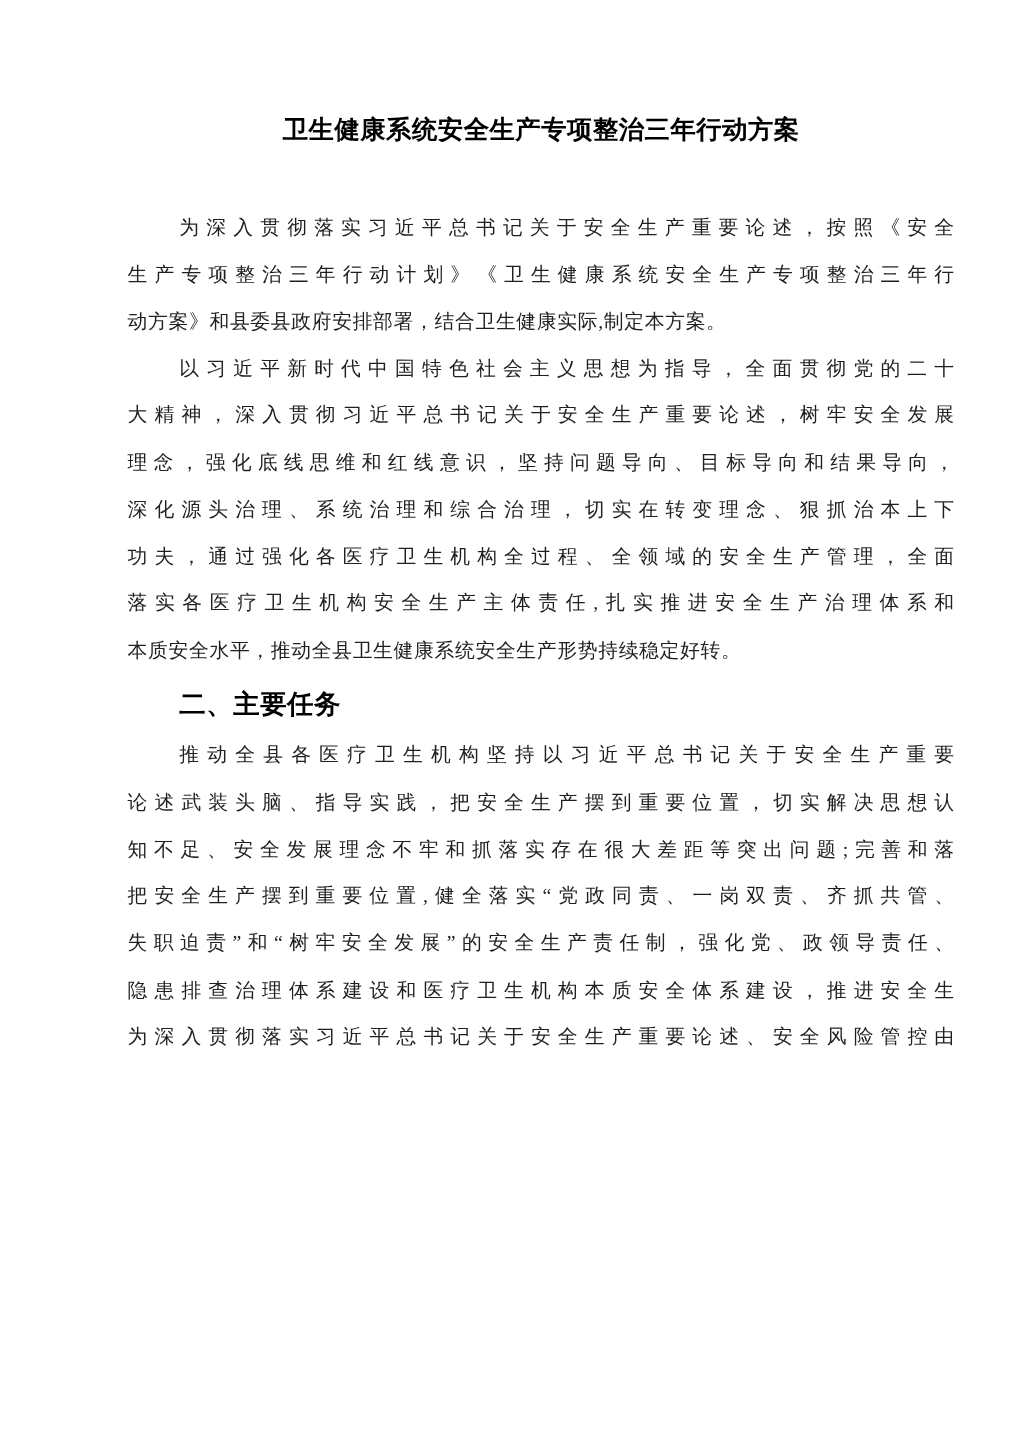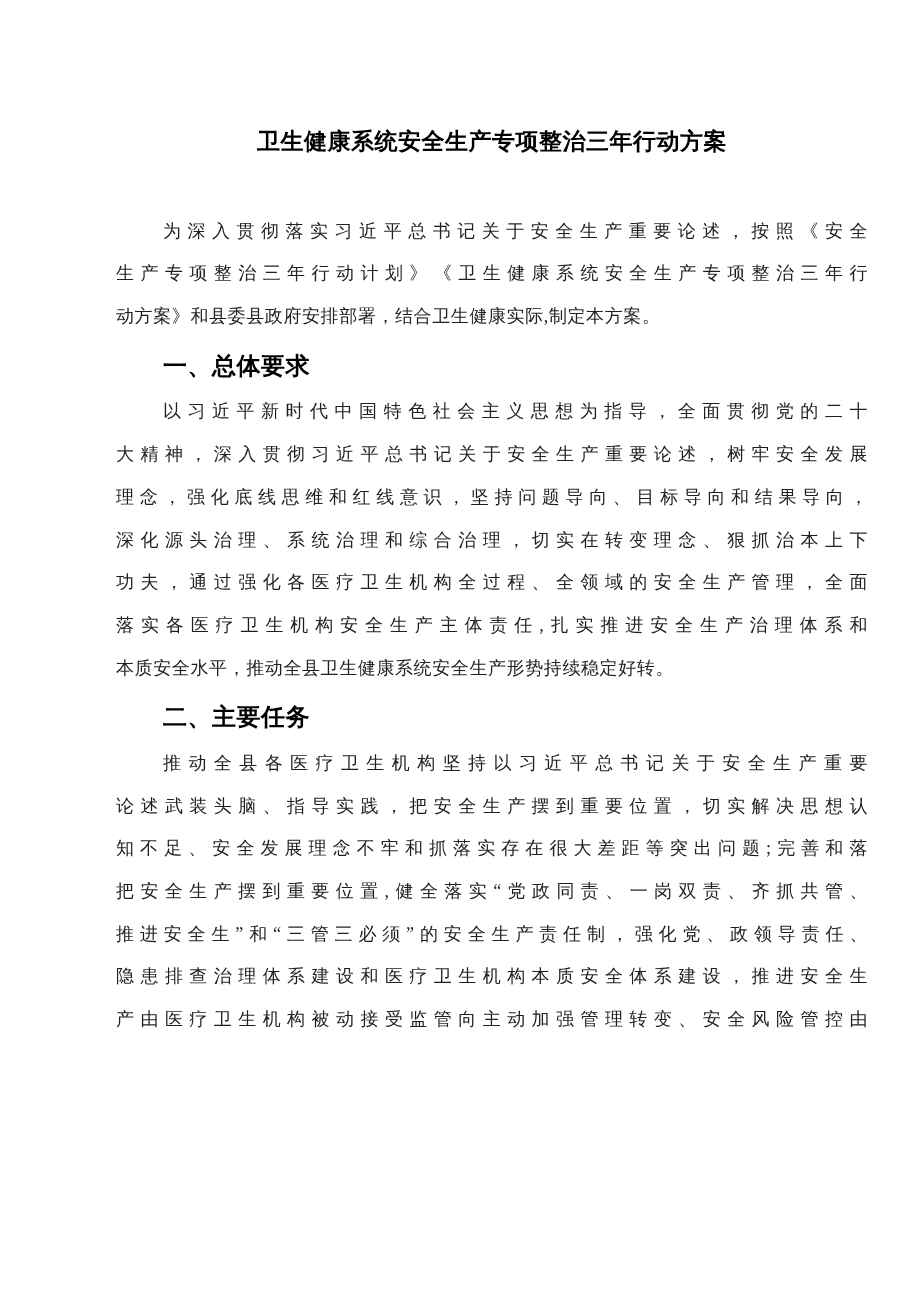--- a/index.html
+++ b/index.html
@@ -7,21 +7,21 @@
     padding: 0;
     background: #ffffff;
   }
   .page {
     position: relative;
     width: 920px;
     height: 1177px;
     margin: 0;
     background: #ffffff;
     box-sizing: border-box;
-    padding: 120px 52px 0 116px;
+    padding: 96px 52px 0 116px;
     overflow: hidden;
     font-family: "Liberation Serif", "DejaVu Serif", serif;
     color: #1f1f1f;
   }
   .doc-title {
     margin: 0 0 47px 0;
     padding: 0;
     text-align: center;
     font-family: "Liberation Sans", "DejaVu Sans", sans-serif;
     font-weight: 700;
@@ -67,34 +67,33 @@
 <body>
 
 <div class="page" style="color: rgb(31, 31, 31); background: rgb(255, 255, 255);">
   <h1 class="doc-title" style="color: rgb(0, 0, 0);">卫生健康系统安全生产专项整治三年行动方案</h1>
   <div id="doc-body">
       <div class="para">
         <div class="line just indent">为深入贯彻落实习近平总书记关于安全生产重要论述，按照《安全</div>
         <div class="line just">生产专项整治三年行动计划》《卫生健康系统安全生产专项整治三年行</div>
         <div class="line">动方案》和县委县政府安排部署，结合卫生健康实际,制定本方案。</div>
       </div>
-      <div class="heading">一、总体要求</div>
       <div class="para">
         <div class="line just indent">以习近平新时代中国特色社会主义思想为指导，全面贯彻党的二十</div>
         <div class="line just">大精神，深入贯彻习近平总书记关于安全生产重要论述，树牢安全发展</div>
         <div class="line just">理念，强化底线思维和红线意识，坚持问题导向、目标导向和结果导向，</div>
         <div class="line just">深化源头治理、系统治理和综合治理，切实在转变理念、狠抓治本上下</div>
         <div class="line just">功夫，通过强化各医疗卫生机构全过程、全领域的安全生产管理，全面</div>
         <div class="line just">落实各医疗卫生机构安全生产主体责任,扎实推进安全生产治理体系和</div>
         <div class="line">本质安全水平，推动全县卫生健康系统安全生产形势持续稳定好转。</div>
       </div>
       <div class="heading">二、主要任务</div>
       <div class="para">
         <div class="line just indent">推动全县各医疗卫生机构坚持以习近平总书记关于安全生产重要</div>
         <div class="line just">论述武装头脑、指导实践，把安全生产摆到重要位置，切实解决思想认</div>
         <div class="line just">知不足、安全发展理念不牢和抓落实存在很大差距等突出问题;完善和落</div>
         <div class="line just">把安全生产摆到重要位置,健全落实“党政同责、一岗双责、齐抓共管、</div>
-        <div class="line just">推进安全生”和“三管三必须”的安全生产责任制，强化党、政领导责任、</div>
+        <div class="line just">失职迫责”和“树牢安全发展”的安全生产责任制，强化党、政领导责任、</div>
         <div class="line just">隐患排查治理体系建设和医疗卫生机构本质安全体系建设，推进安全生</div>
-        <div class="line just">产由医疗卫生机构被动接受监管向主动加强管理转变、安全风险管控由</div>
+        <div class="line just">为深入贯彻落实习近平总书记关于安全生产重要论述、安全风险管控由</div>
       </div>
     </div>
 </div>
 
 </body></html>

